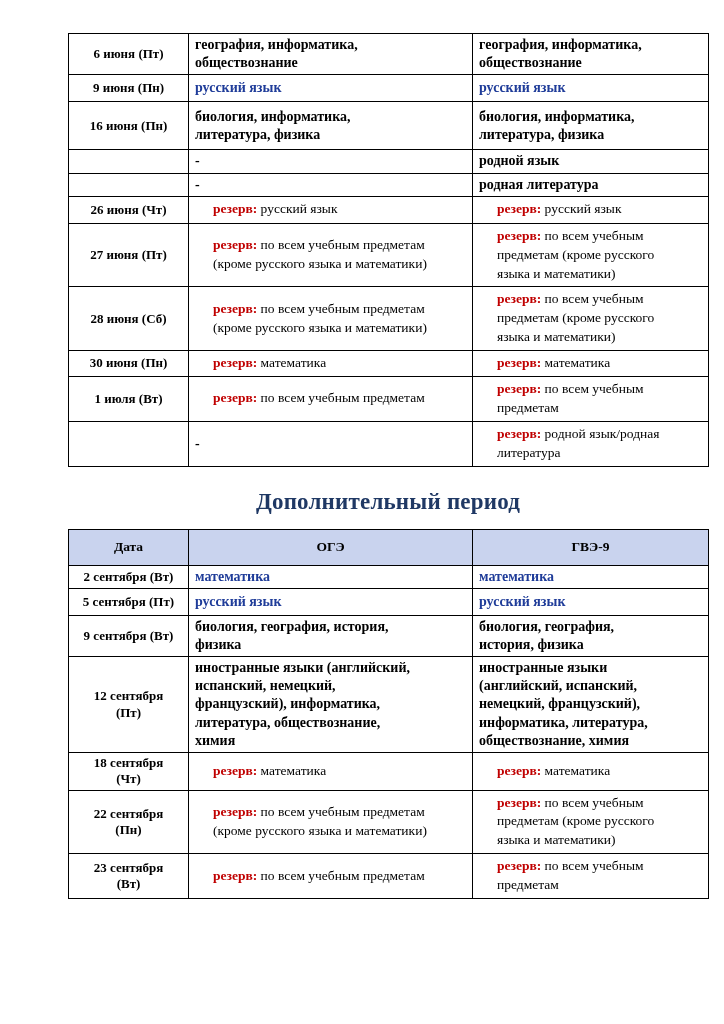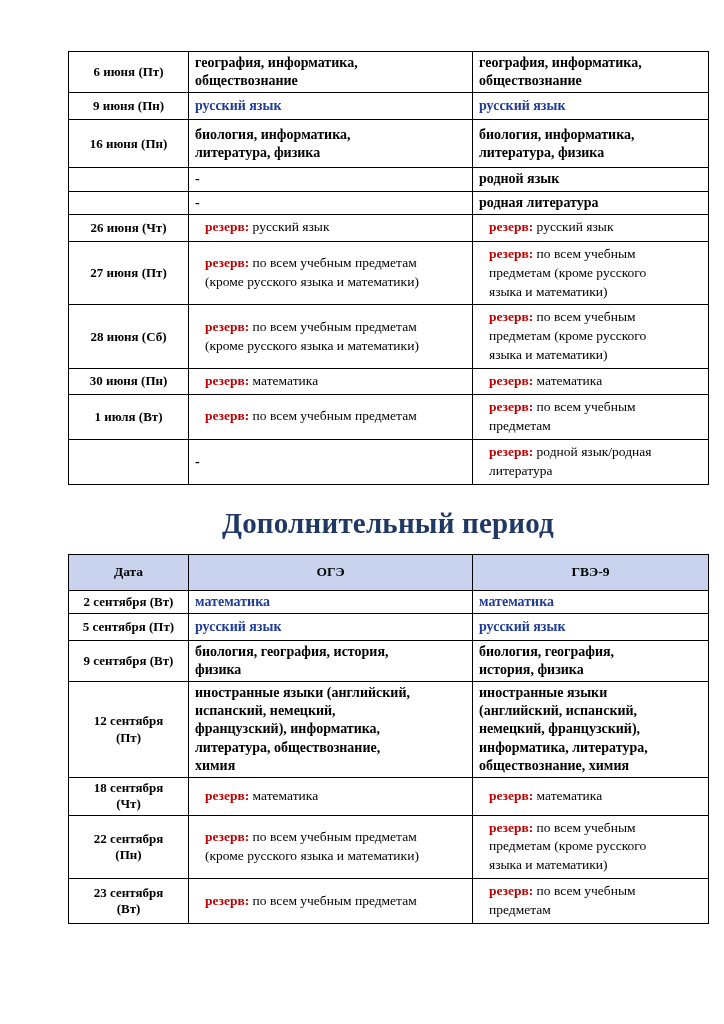--- a/index.html
+++ b/index.html
@@ -12,51 +12,51 @@
   html,body{margin:0;padding:0;background:#e8e8e8;}
   .sheet{
     width:724px;height:1024px;background:#ffffff;margin:0 auto;
     font-family:"Liberation Serif","DejaVu Serif",serif;color:#000;
     overflow:hidden;position:relative;
   }
   table{
     border-collapse:collapse;table-layout:fixed;
     width:640px;margin-left:68px;
   }
-  #table1{margin-top:51px;}
+  #table1{margin-top:33px;}
   #table2{margin-top:0;}
   td,th{
     border:1px solid var(--border_color);
     vertical-align:middle;
     padding:2px 6px;
     overflow:hidden;
   }
   .date{
     text-align:center;font-weight:bold;font-size:13px;
     white-space:pre-line;line-height:1.25;
   }
   .c{
     text-align:left;font-weight:bold;font-size:14px;
     white-space:pre-line;line-height:1.3;
   }
   .blue{color:var(--accent_blue);}
   .res{
     text-align:left;font-size:13.5px;line-height:1.4;
-    padding:3px 16px;
+    padding:3px 24px;
   }
   .res .pfx{color:var(--reserve_red);font-weight:bold;}
   .res .txt{white-space:pre-line;}
   .hd{
     background:var(--header_bg);
     text-align:center;font-weight:bold;font-size:13.5px;color:#000;
   }
   .heading{
     width:640px;margin:22px 0 14px 68px;
     text-align:center;
-    font-size:29px;font-weight:bold;color:var(--heading_navy);
+    font-size:23px;font-weight:bold;color:var(--heading_navy);
     letter-spacing:0.2px;
   }
 </style>
 </head>
 <body>
 
 <div class="sheet">
 
   <table id="table1">
     <colgroup>

